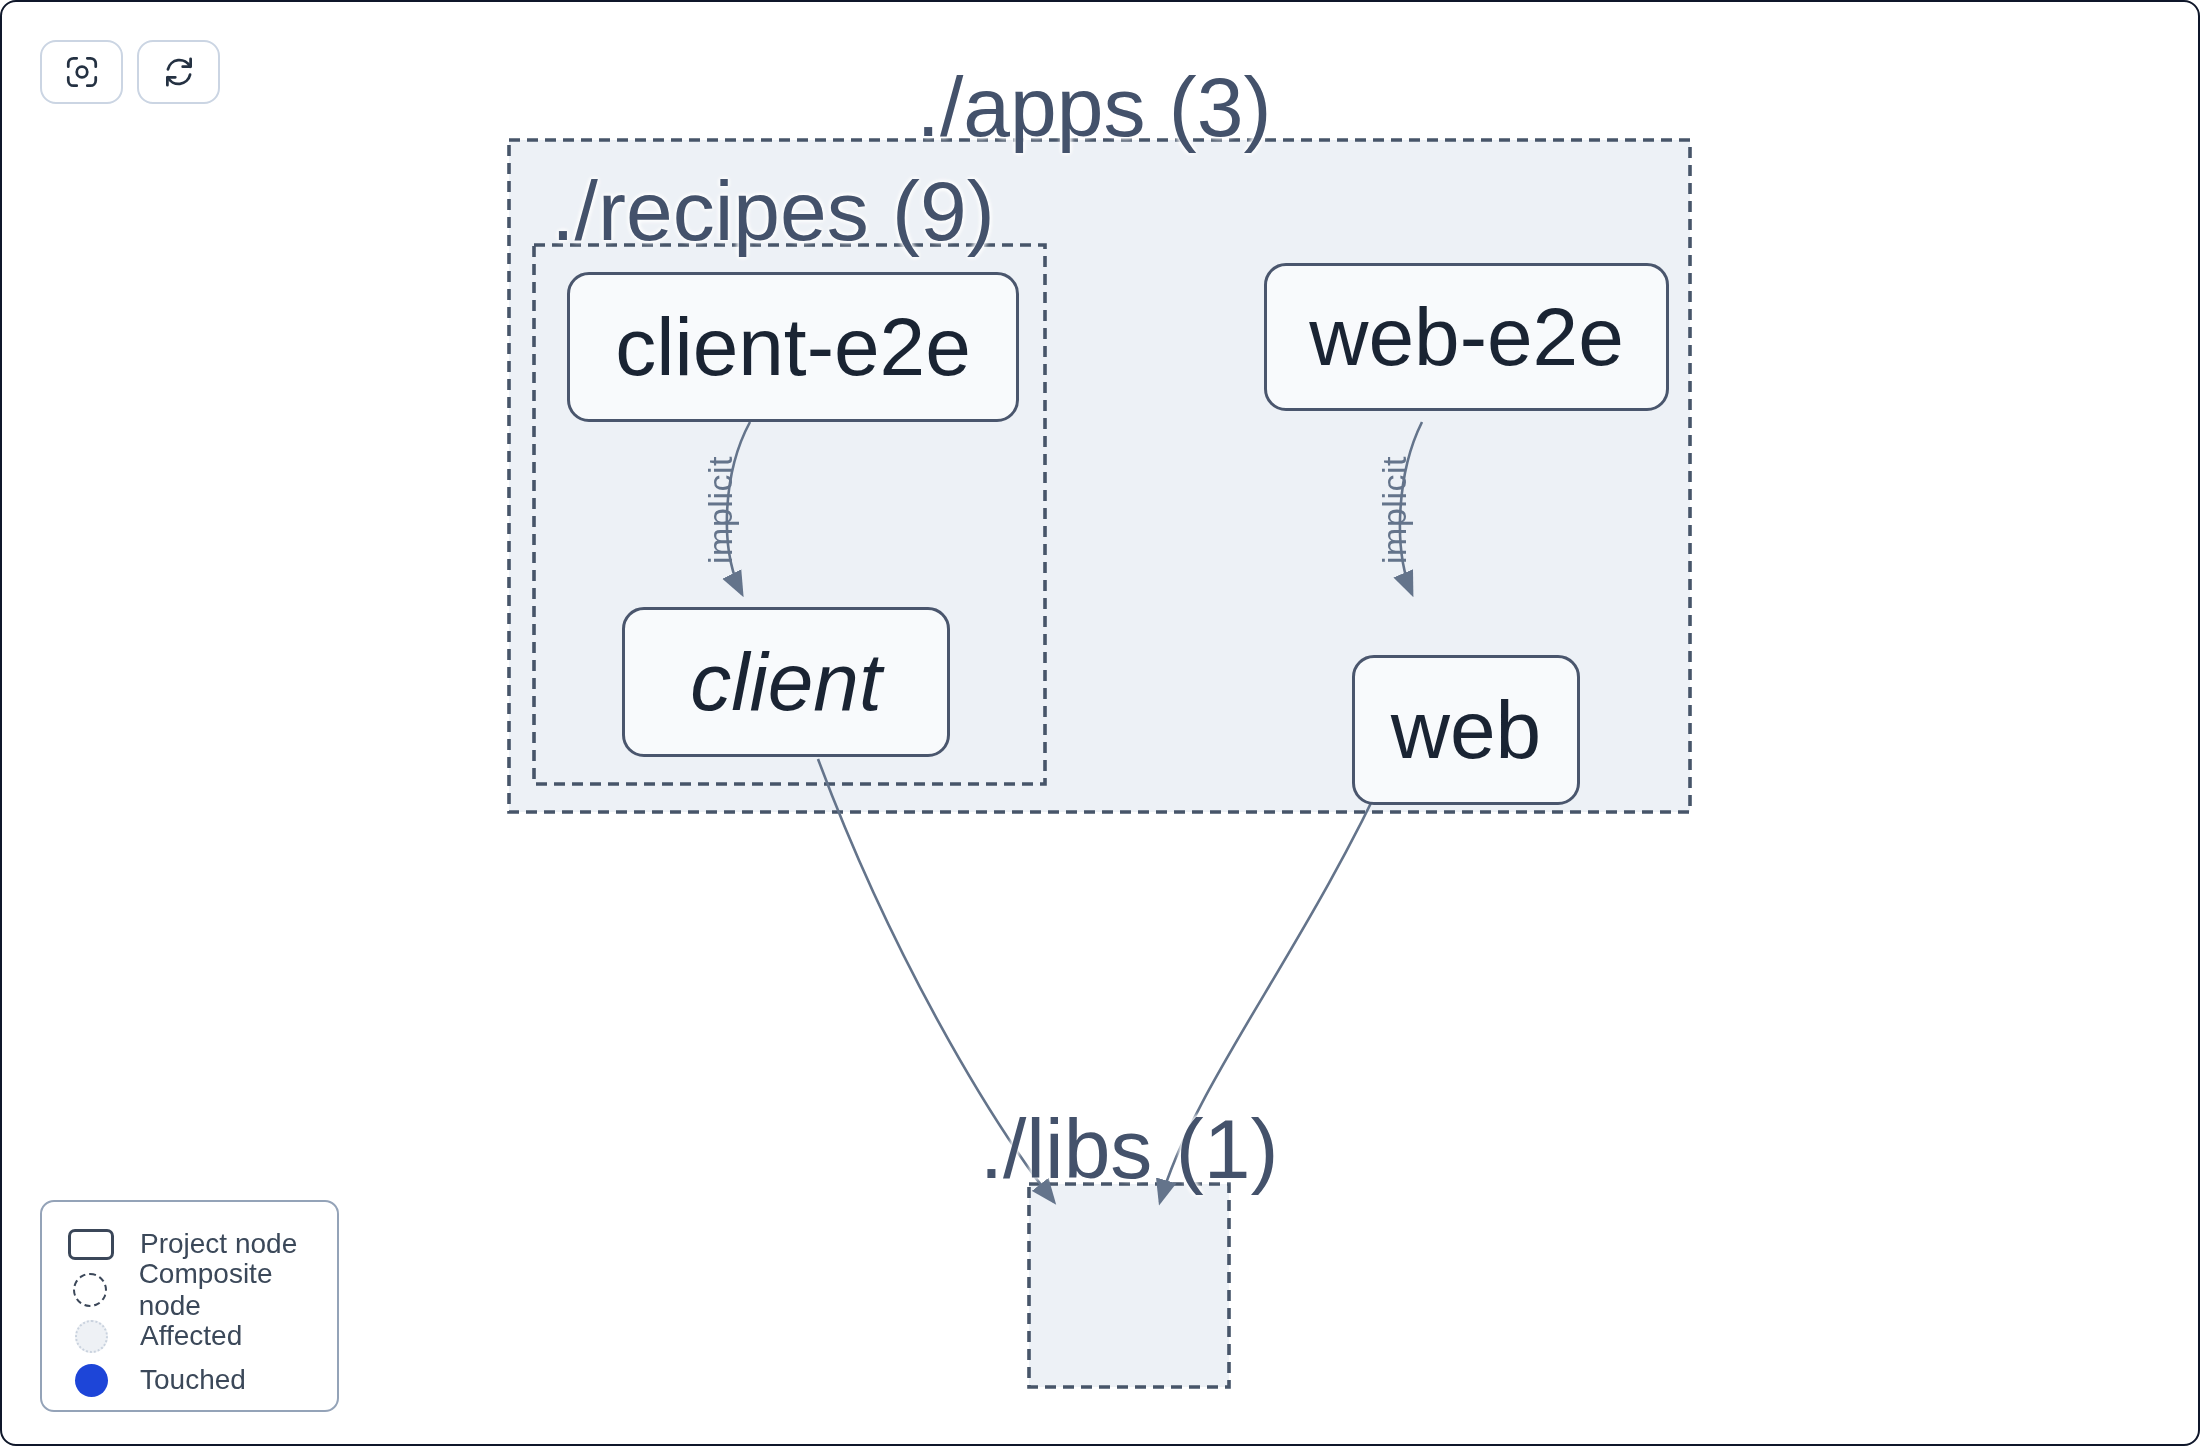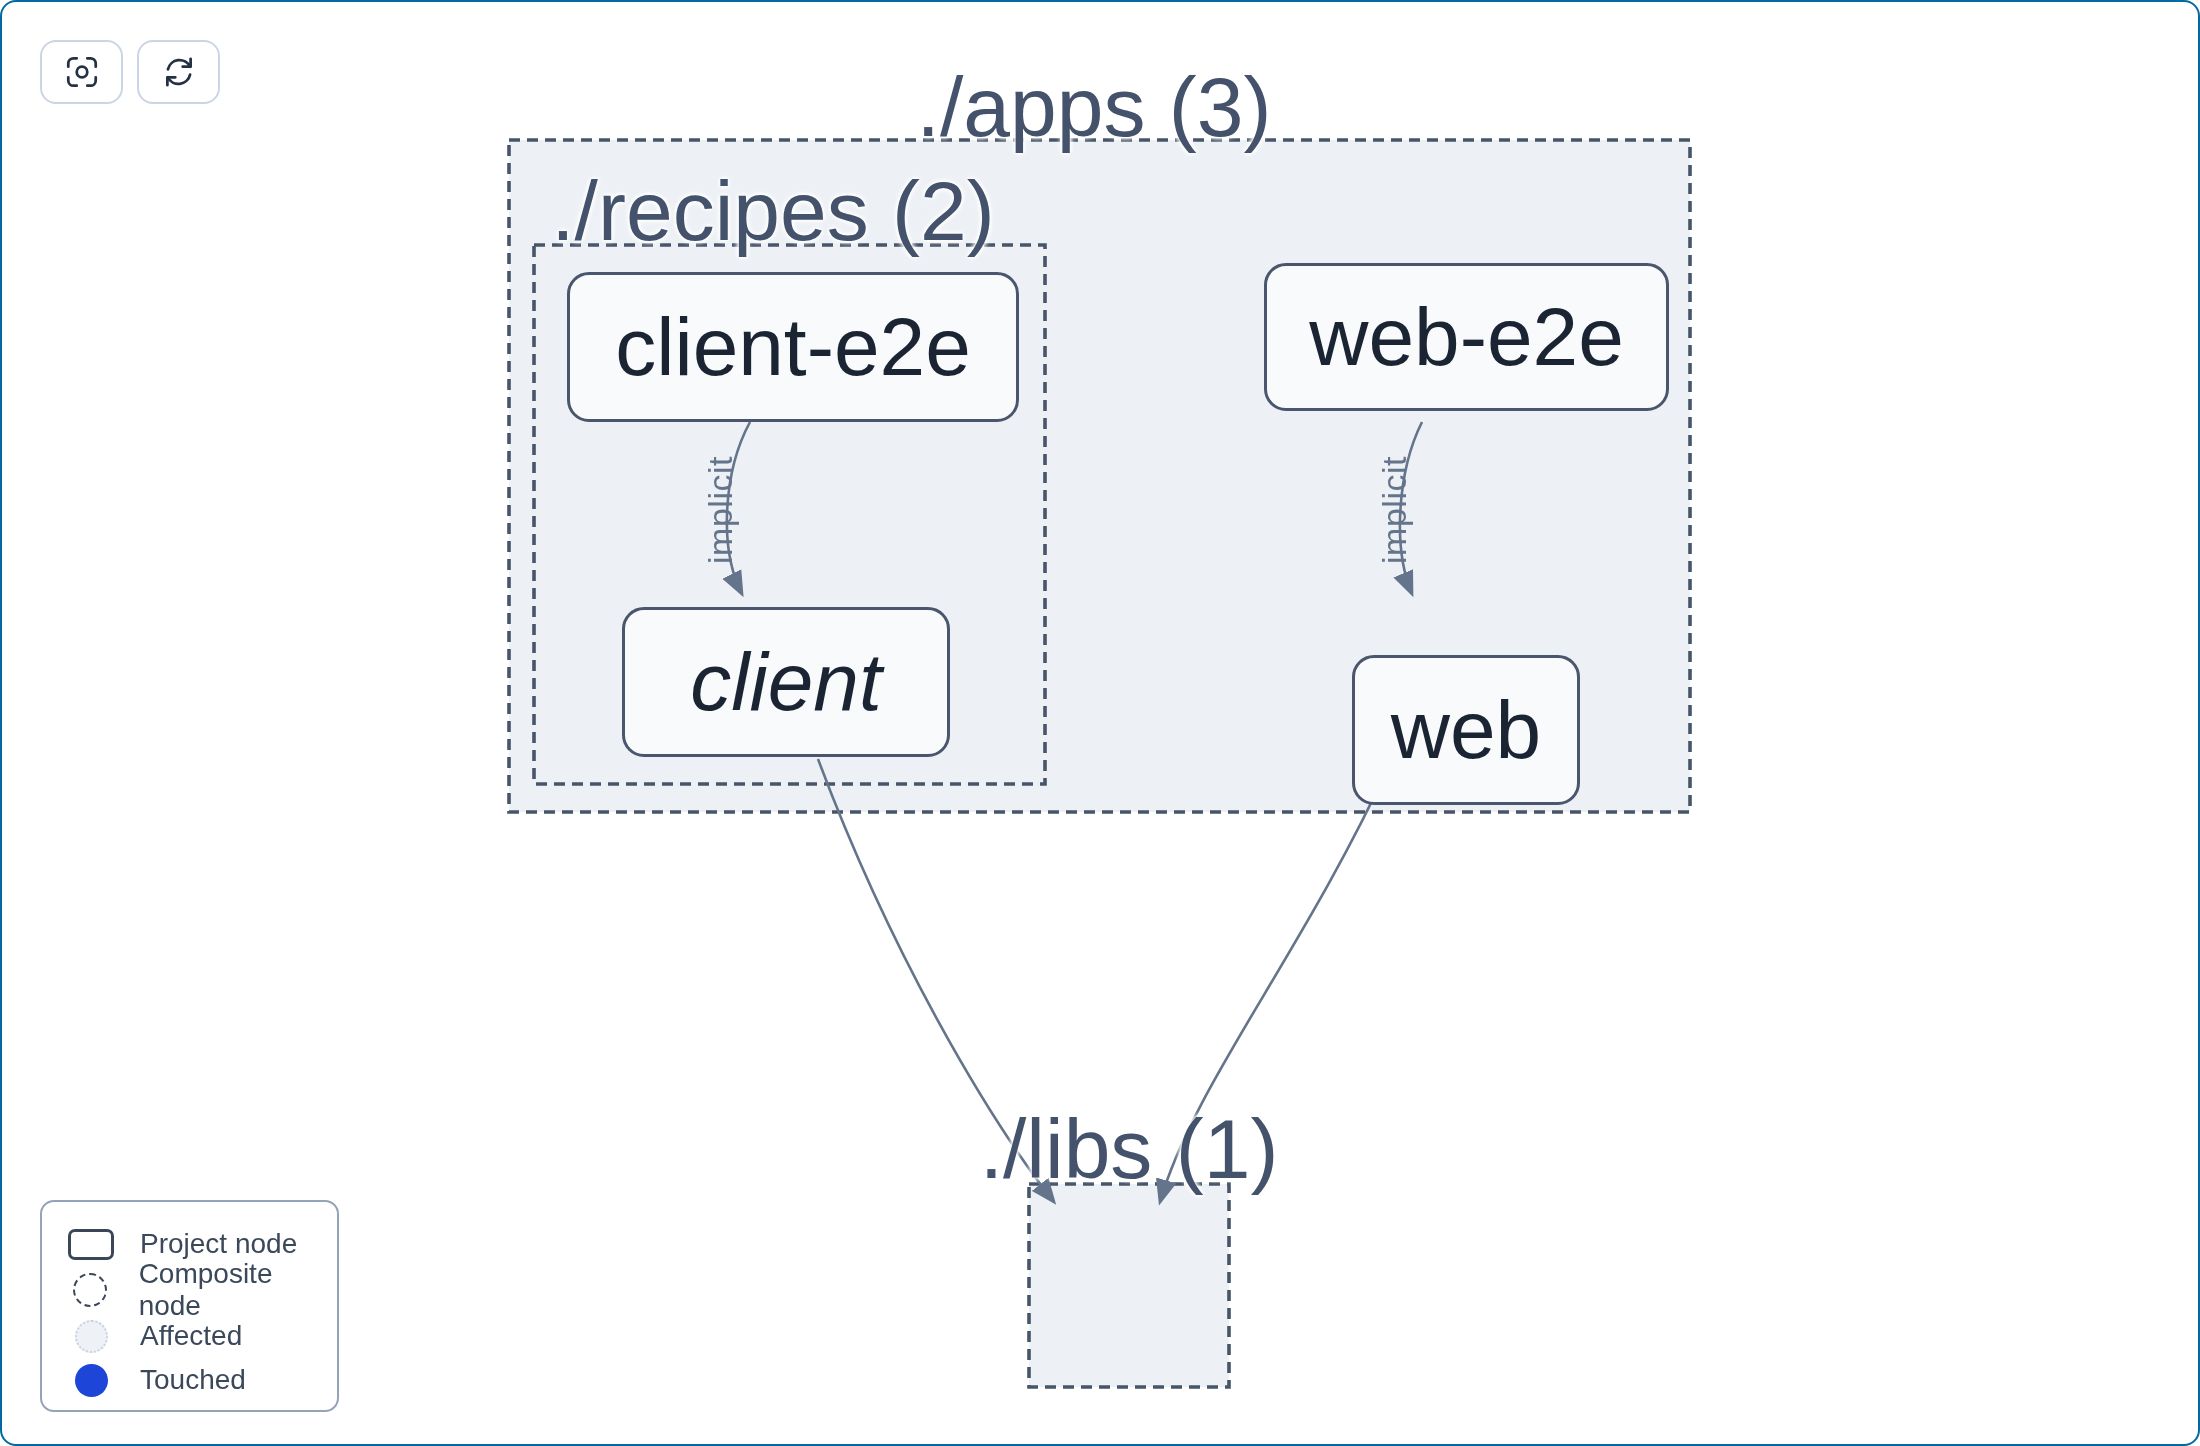--- a/index.html
+++ b/index.html
@@ -1,18 +1,18 @@
 <!DOCTYPE html>
 <html><head>
 <meta charset="utf-8">
 <style>
   html,body{margin:0;padding:0;background:#ffffff;}
   body{width:2200px;height:1446px;font-family:"Liberation Sans",sans-serif;}
   .screen{position:relative;width:2200px;height:1446px;box-sizing:border-box;
-          border:2px solid #0369a1;border-radius:16px;background:#ffffff;overflow:hidden;}
+          border:2px solid #0f172a;border-radius:16px;background:#ffffff;overflow:hidden;}
   .overlay{position:absolute;left:0;top:0;width:2200px;height:1446px;}
 
   .grp{fill:#edf1f6;stroke:#475569;stroke-width:3.6;stroke-dasharray:11 7;}
   .edge{fill:none;stroke:#64748b;stroke-width:2.6;}
 
   .grp-label{position:absolute;transform:translateX(-50%);white-space:nowrap;
              font-size:84px;line-height:1;color:#44526b;
              text-shadow:0 0 5px #fff,0 0 5px #fff,0 0 6px #fff;}
 
   .node{position:absolute;box-sizing:border-box;background:#f8fafc;border:3px solid #4a566d;
@@ -56,21 +56,21 @@
     <rect class="grp" x="532" y="243" width="511" height="539"></rect>
     <rect class="grp" x="1027" y="1182" width="200" height="203"></rect>
 
     <path class="edge" d="M748 420 C722 468 716 545 740 592" marker-end="url(#arrow)"></path>
     <path class="edge" d="M1420 420 C1396 468 1390 545 1410 592" marker-end="url(#arrow)"></path>
     <path class="edge" d="M816 757 C888 950 986 1116 1052 1200" marker-end="url(#arrow)"></path>
     <path class="edge" d="M1390 757 C1302 950 1192 1082 1158 1200" marker-end="url(#arrow)"></path>
   </svg>
 
   <div class="grp-label" style="left:1092px;top:63px;">./apps (3)</div>
-  <div class="grp-label" style="left:771px;top:167px;">./recipes (2)</div>
+  <div class="grp-label" style="left:771px;top:167px;">./recipes (9)</div>
   <div class="grp-label" style="left:1127px;top:1105px;">./libs (1)</div>
 
   <div class="node" style="left:565px;top:270px;width:452px;height:150px;">
     <span>client-e2e</span>
   </div>
   <div class="node" style="left:1262px;top:261px;width:405px;height:148px;">
     <span>web-e2e</span>
   </div>
   <div class="node" style="left:620px;top:605px;width:328px;height:150px;font-style:italic;">
     <span>client</span>

